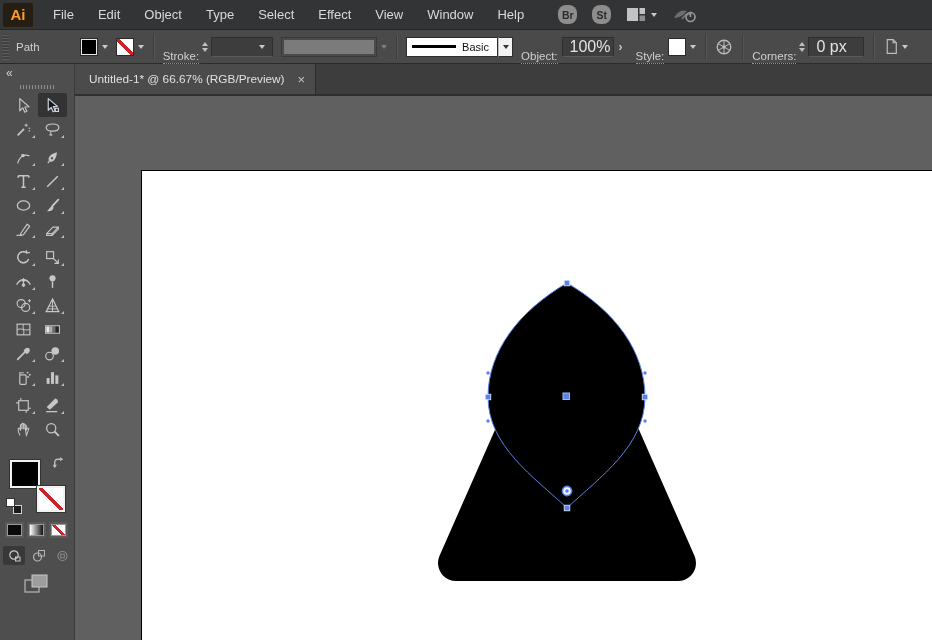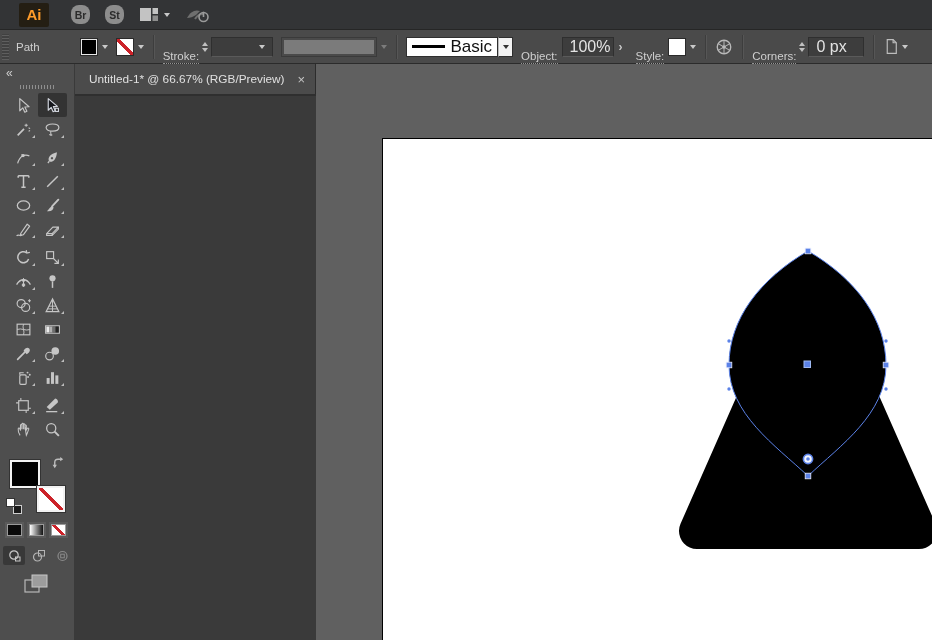--- a/index.html
+++ b/index.html
@@ -1,20 +1,20 @@
 <!DOCTYPE html>
 <html><head>
 <meta charset="utf-8">
 <style>
   * { margin:0; padding:0; box-sizing:border-box; }
   html,body { width:932px; height:640px; overflow:hidden; background:#3a3a3a;
               font-family:"Liberation Sans", sans-serif; -webkit-font-smoothing:antialiased; }
 
   
-  .menubar { height:30px; background:#333436; display:flex; align-items:center; border-bottom:1px solid #262626;padding-left:16px; }
+  .menubar { height:30px; background:#333436; display:flex; align-items:center; border-bottom:1px solid #262626; }
   .logo { width:30px; height:24px; margin-left:3px; background:#241e13; border-radius:2px;
           color:#ff9c2a; font-weight:bold; font-size:15px; display:flex; align-items:center; justify-content:center; }
   .menus { display:flex; margin-left:8px; }
   .menu-item { padding:0 12px; font-size:13px; color:#d9d9d9; line-height:30px; cursor:default; }
   .mb-right { display:flex; align-items:center; margin-left:22px; gap:15px; }
   .sq-btn { width:19px; height:19px; background:#8d8d8d; color:#2b2b2b; font-size:10.5px; font-weight:bold;
             border-radius:8px; display:flex; align-items:center; justify-content:center; }
   .ws-group { display:flex; align-items:center; gap:5px; }
   .chev { width:0; height:0; border-left:3.5px solid transparent; border-right:3.5px solid transparent; border-top:4.5px solid #c9c9c9; }
   .chev.dim { border-top-color:#7c7c7c; }
@@ -34,21 +34,21 @@
   .stepper .dn { width:0;height:0;border:3px solid transparent;border-top:4px solid #c0c0c0; }
   .fld { background:#3d3d3d; border:1px solid #2f2f2f; border-bottom-color:#5a5a5a; color:#e3e3e3;
          height:20px; font-size:16px; display:flex; align-items:center; padding:0 7px; }
   .fld .fchev { margin-left:auto; }
   .vsep { width:1px; height:24px; background:#3d3d3d; box-shadow:1px 0 0 #565656; margin:0 9px; }
   .gap4 { width:4px; } .gap8 { width:8px; }
   .profile { width:96px; height:20px; background:#4a4a4a; border:1px solid #3a3a3a; display:flex; align-items:center; padding:2px; }
   .profile .inner { flex:1; height:100%; background:#7b7b7b; }
   .brush-sel { height:20px; width:92px; background:#fff; display:flex; align-items:center; padding:0 5px; border:1px solid #2f2f2f; }
   .brush-line { height:3px; width:44px; background:#000; margin-right:6px; }
-  .brush-txt { font-size:17px; color:#111; }
+  .brush-txt { font-size:11px; color:#111; }
   .brush-chev { height:20px; width:15px; background:#f2f2f2; border:1px solid #2f2f2f; border-left:1px solid #bbb;
                 display:flex; align-items:center; justify-content:center; }
   .brush-chev .chev { border-top-color:#333; }
   .more-btn { color:#c9c9c9; font-size:12px; font-weight:bold; padding:0 5px; }
   .mini-icon { display:flex; align-items:center; }
 
   
   .main { display:flex; height:576px; }
   .toolbar { width:75px; background:#4e4e4e; border-right:1px solid #3a3a3a; position:relative; }
   .tb-collapse { position:absolute; top:2px; left:6px; color:#cfcfcf; font-size:12px; letter-spacing:-1px; }
@@ -79,21 +79,21 @@
   .sw.grad { background:linear-gradient(90deg,#ffffff,#111111); }
   .sw.none { background:#fff; }
 
   .draw-row { position:absolute; top:482px; left:3px; display:flex; gap:2px; }
   .draw-btn { width:22px; height:19px; display:flex; align-items:center; justify-content:center; border-radius:2px; }
   .draw-btn.active { background:#383838; }
 
   .screen-mode { position:absolute; top:510px; left:24px; }
 
   
-  .docarea { flex:1; display:flex; flex-direction:row; min-width:0; }
+  .docarea { flex:1; display:flex; flex-direction:column; min-width:0; }
   .tabbar { height:32px; background:#3d3d3d; display:flex; align-items:flex-start; border-bottom:2px solid #2f2f2f; }
   .tab { height:30px; background:#4b4b4b; display:flex; align-items:center; padding:0 10px 0 14px;
          font-size:11.8px; color:#e0e0e0; border-right:1px solid #2c2c2c; }
   .tab-close { margin-left:13px; color:#c4c4c4; font-size:13px; line-height:13px; }
 
   .canvas { flex:1; position:relative; background:#606060; overflow:hidden; }
   .artboard { position:absolute; left:66px; top:74px; right:-2px; bottom:-2px; background:#fff; border:1px solid #000; }
   .shape-layer { position:absolute; left:0; top:0; }
 </style>
 </head>
@@ -228,20 +228,31 @@
     <symbol id="i-wheel" viewBox="0 0 16 16">
         <circle cx="8" cy="8" r="6" fill="none" stroke="currentColor" stroke-width="1.2"></circle>
         <path d="M8 2 V14 M2.8 5 L13.2 11 M2.8 11 L13.2 5" stroke="currentColor" stroke-width=".9"></path>
         <circle cx="8" cy="8" r="1.6" fill="currentColor"></circle>
       </symbol>
   </defs>
 </svg>
 
 <div class="menubar">
   <div class="logo">Ai</div>
+  <div class="menus">
+    <div class="menu-item">File</div>
+    <div class="menu-item">Edit</div>
+    <div class="menu-item">Object</div>
+    <div class="menu-item">Type</div>
+    <div class="menu-item">Select</div>
+    <div class="menu-item">Effect</div>
+    <div class="menu-item">View</div>
+    <div class="menu-item">Window</div>
+    <div class="menu-item">Help</div>
+  </div>
   <div class="mb-right">
     <div class="sq-btn">Br</div>
     <div class="sq-btn">St</div>
     <div class="ws-group">
       <svg width="20" height="15" viewBox="0 0 20 15">
         <rect x="1" y="1" width="11" height="13" fill="#c3c3c3"></rect>
         <rect x="13.5" y="1" width="5.5" height="6" fill="#c3c3c3"></rect>
         <rect x="13.5" y="8.5" width="5.5" height="5.5" fill="#8e8e8e"></rect>
       </svg>
       <span class="chev"></span>

